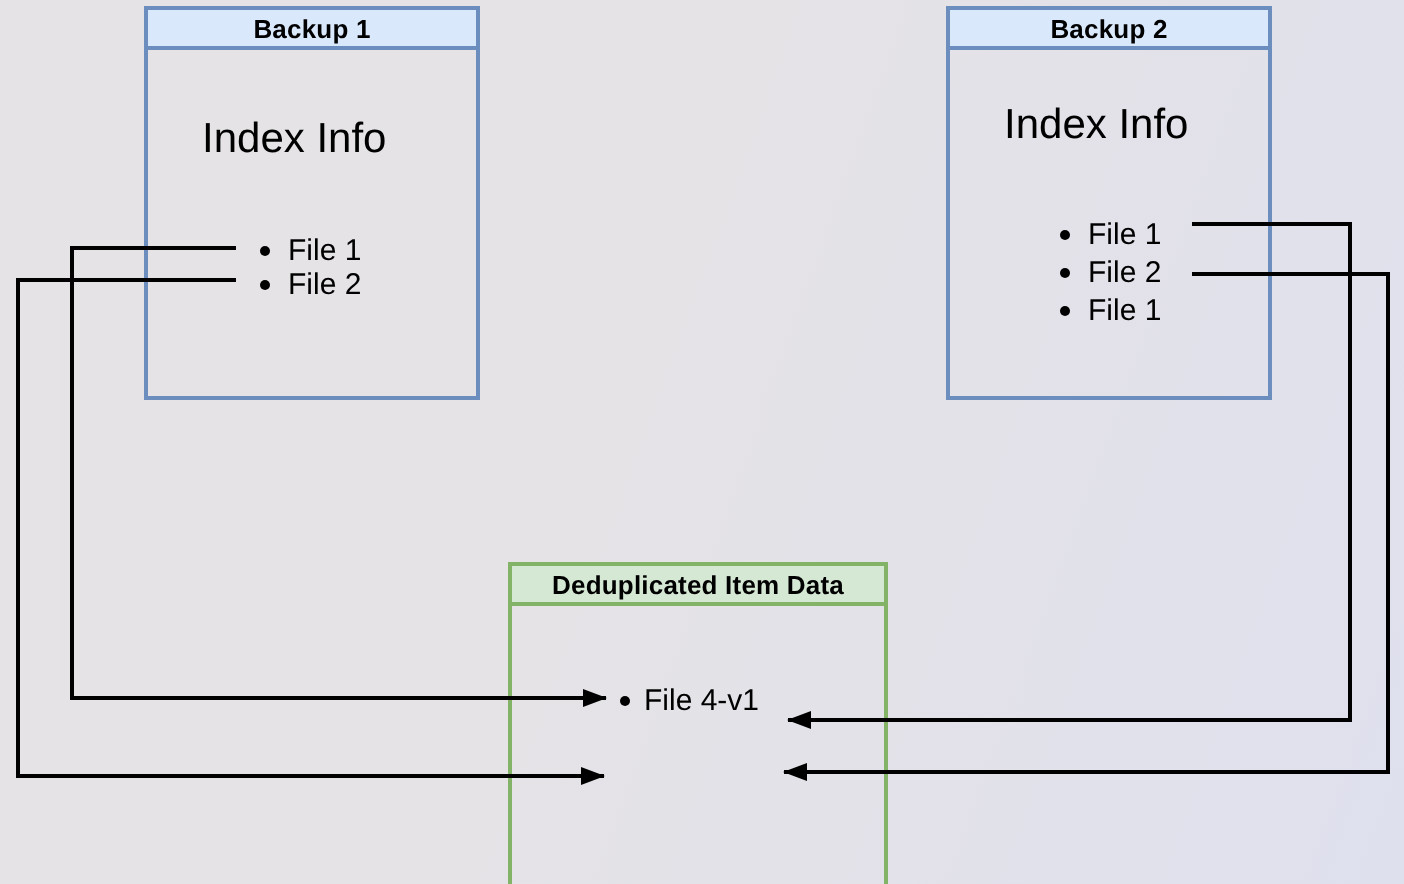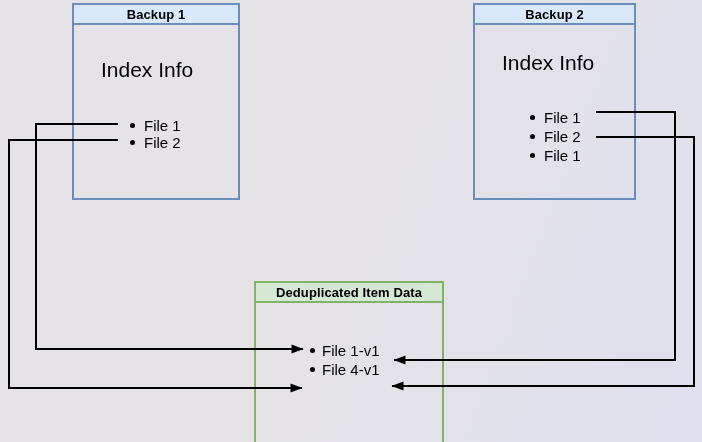--- a/index.html
+++ b/index.html
@@ -124,24 +124,20 @@
         <span>File 1</span>
       </li>
     </ul>
   </div>
 
   <div class="box green" id="dedup">
     <div class="box-header">Deduplicated Item Data</div>
     <ul class="items">
       <li>
         <span class="dot"></span>
-        <span>File 1-v1</span>
-      </li>
-      <li>
-        <span class="dot"></span>
         <span>File 4-v1</span>
       </li>
     </ul>
   </div>
 
   <svg class="connectors" width="702" height="442" viewBox="0 0 702 442">
     <defs>
       <marker id="arrow" markerUnits="userSpaceOnUse" markerWidth="13" markerHeight="10" refX="12" refY="5" orient="auto">
         <path d="M0.5,0.5 L12.5,5 L0.5,9.5 Z" fill="#000000"></path>
       </marker>

